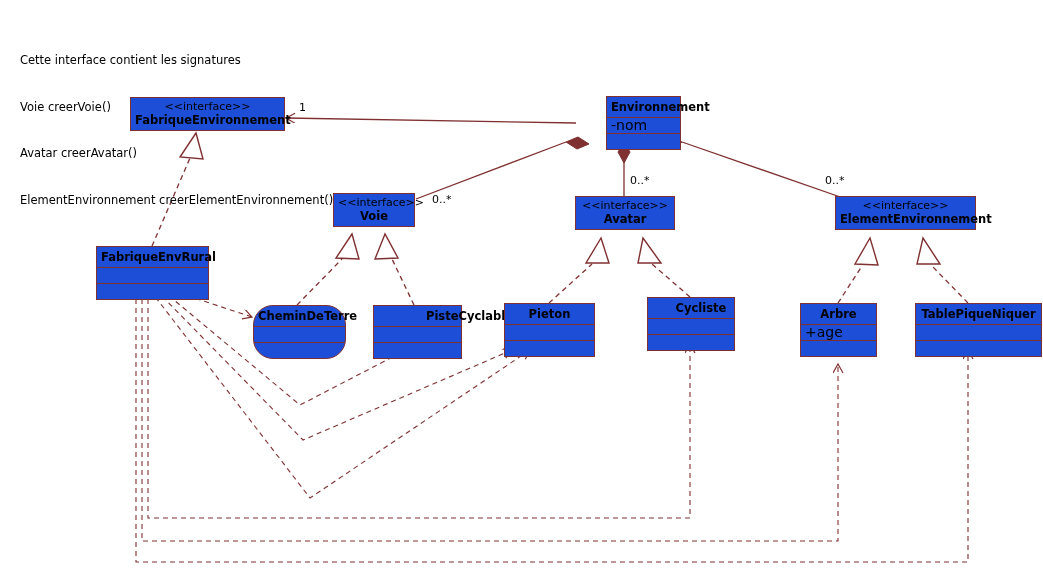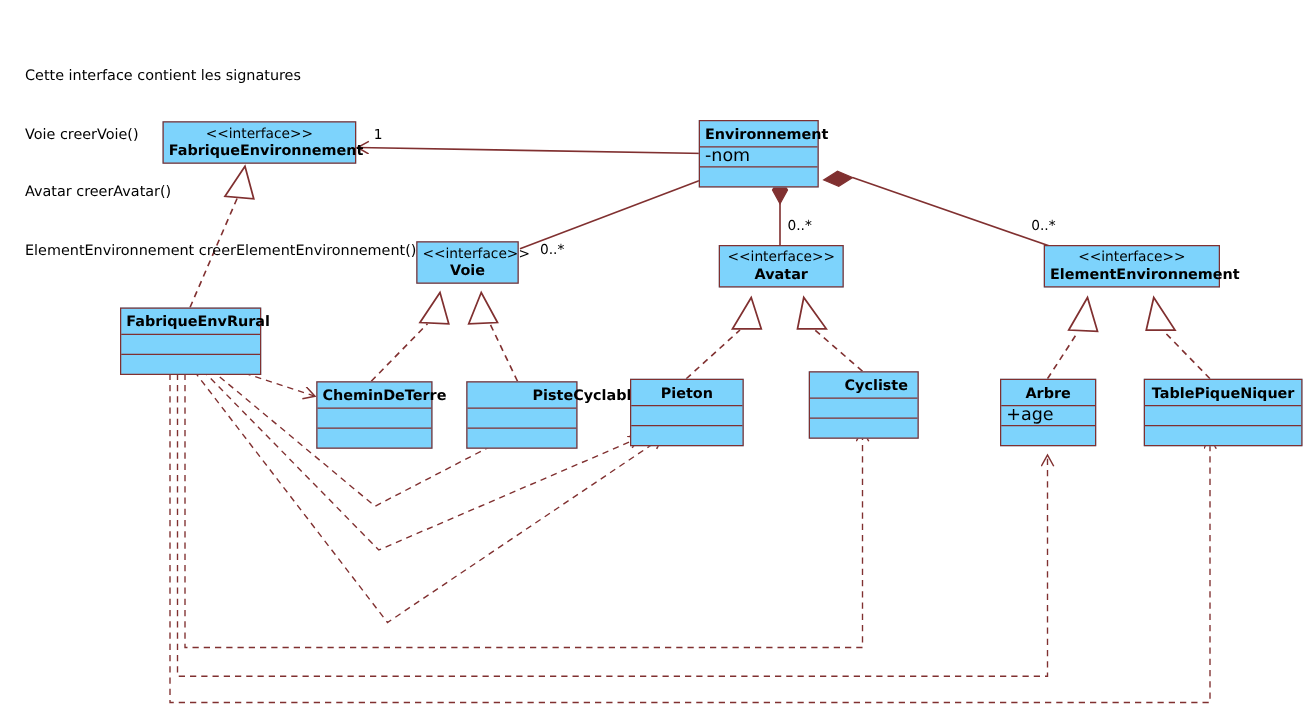--- a/index.html
+++ b/index.html
@@ -32,21 +32,21 @@
     line-height: 15.5px;
     color: #000000;
     white-space: pre;
   }
   .note-line { display: block; }
 
   .uml-box {
     position: absolute;
     box-sizing: border-box;
     border: 1.5px solid #803030;
-    background: #7dd3fc;
+    background: #1d4ed8;
     z-index: 5;
   }
   .uml-head {
     box-sizing: border-box;
     text-align: center;
     padding: 2px 4px 3px 4px;
     color: #000000;
   }
   .stereo {
     display: block;
@@ -181,21 +181,21 @@
     <span class="note-line">ElementEnvironnement creerElementEnvironnement()</span>
   </div>
 
   <div class="uml-box" style="left:130px; top:97px; width:155px;">
     <div class="uml-head">
       <span class="stereo">&lt;&lt;interface&gt;&gt;</span>
       <span class="cname">FabriqueEnvironnement</span>
     </div>
   </div>
 
-  <div class="uml-box" style="left:559px; top:96px; width:96px;">
+  <div class="uml-box" style="left:606px; top:96px; width:75px;">
     <div class="uml-head" style="padding-top:3px;">
       <span class="cname">Environnement</span>
     </div>
     <div class="uml-compartment">-nom</div>
     <div class="uml-compartment"></div>
   </div>
 
   <div class="uml-box" style="left:333px; top:193px; width:82px;">
     <div class="uml-head">
       <span class="stereo">&lt;&lt;interface&gt;&gt;</span>
@@ -218,21 +218,21 @@
   </div>
 
   <div class="uml-box" style="left:96px; top:246px; width:113px;">
     <div class="uml-head" style="padding-top:3px;">
       <span class="cname">FabriqueEnvRural</span>
     </div>
     <div class="uml-compartment"></div>
     <div class="uml-compartment"></div>
   </div>
 
-  <div class="uml-box" style="left:253px; top:305px; width:93px;">
+  <div class="uml-box" style="left:253px; top:305px; width:93px;border-radius:20px;">
     <div class="uml-head" style="padding-top:3px;">
       <span class="cname">CheminDeTerre</span>
     </div>
     <div class="uml-compartment"></div>
     <div class="uml-compartment"></div>
   </div>
 
   <div class="uml-box" style="left:373px; top:305px; width:89px;">
     <div class="uml-head" style="padding-top:3px;margin-left:48px;">
       <span class="cname">PisteCyclable</span>

